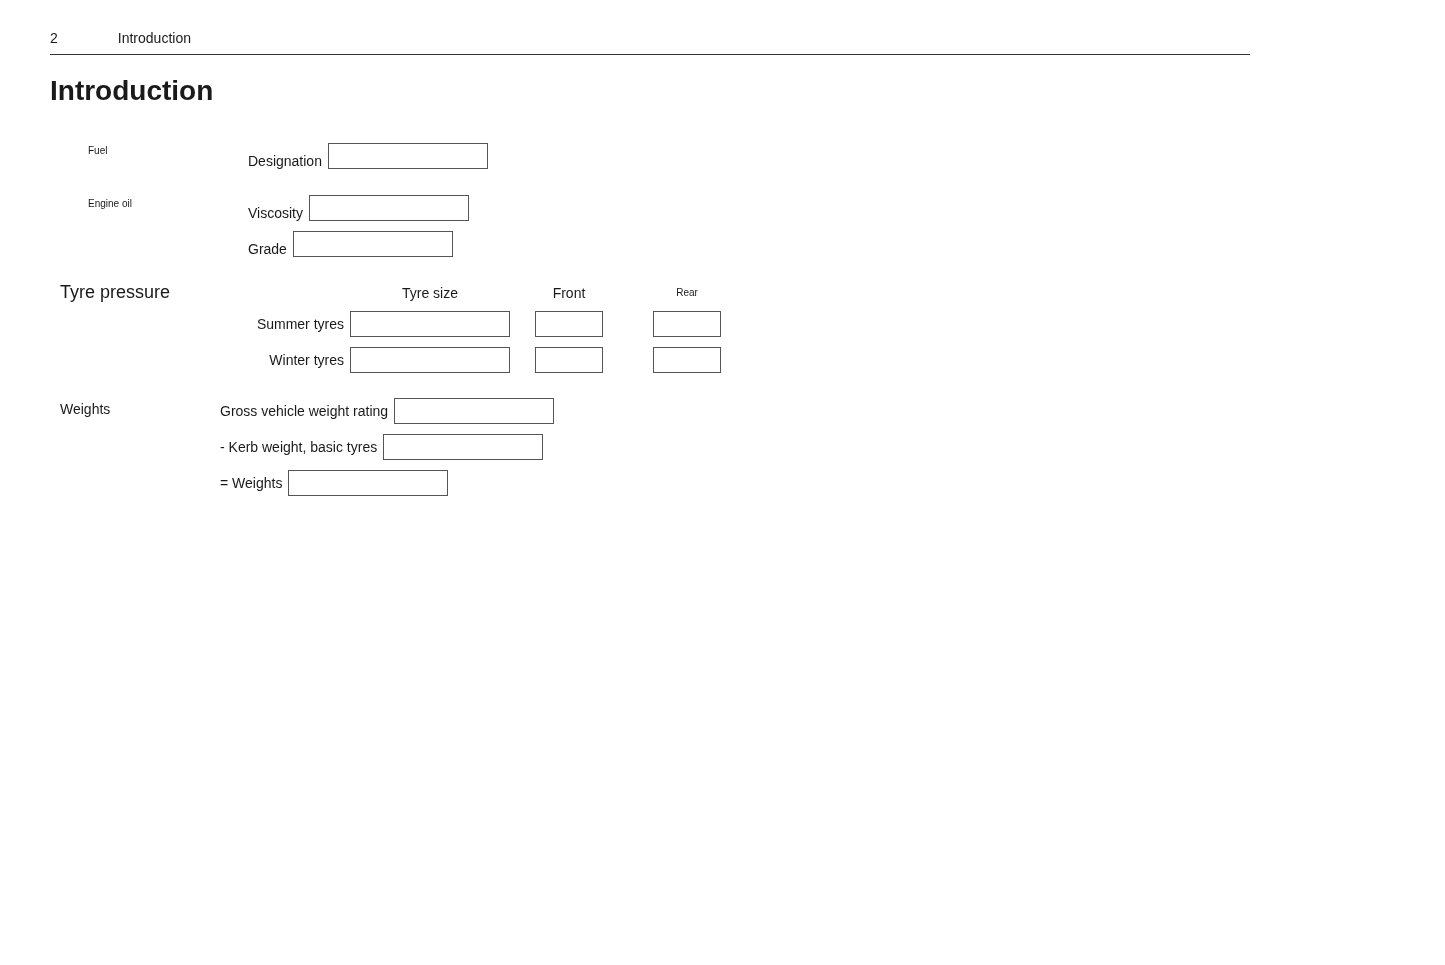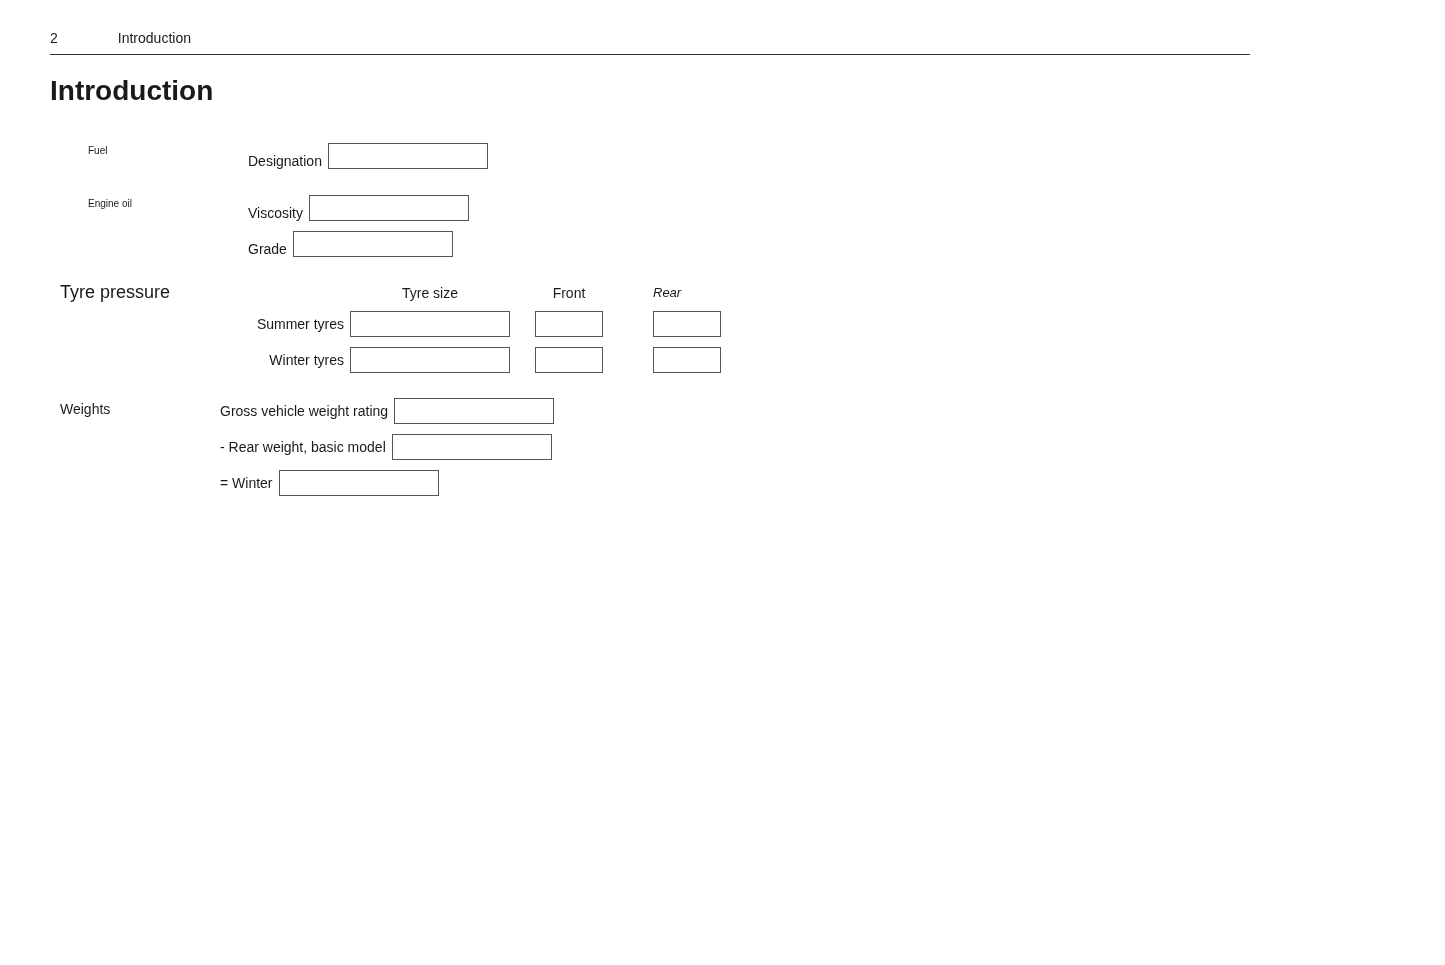--- a/index.html
+++ b/index.html
@@ -152,21 +152,21 @@
 
     <div class="tyre-section">
 
       <div style="display:flex; align-items:center; margin-bottom:8px;">
         <span style="width:160px; font-size:18px; flex-shrink:0;">Tyre pressure</span>
         <div style="display:flex; align-items:center; margin-left:0;">
 
           <span style="width:130px; display:inline-block;"></span>
           <span style="width:160px; text-align:center; font-size:14px;">Tyre size</span>
           <span style="width:68px; text-align:center; font-size:14px; margin-left:25px;">Front</span>
-          <span style="width:68px; font-size:13px; margin-left:50px;font-style:italic;">Rear</span>
+          <span style="width:68px; text-align:center; font-size:10px; margin-left:50px;">Rear</span>
         </div>
       </div>
 
       <div style="display:flex; align-items:center; margin-bottom:10px;">
         <span style="width:160px; flex-shrink:0;"></span>
         <div style="display:flex; align-items:center;">
           <span style="width:130px; text-align:right; padding-right:6px; font-size:14px; white-space:nowrap;">Summer tyres</span>
           <div style="border:1px solid #555; width:160px; height:26px; background:#fff;"></div>
           <div style="border:1px solid #555; width:68px; height:26px; background:#fff; margin-left:25px;"></div>
           <div style="border:1px solid #555; width:68px; height:26px; background:#fff; margin-left:50px;"></div>
@@ -186,25 +186,25 @@
 
     <div class="weights-section">
       <div style="display:flex; align-items:flex-start; margin-bottom:22px;">
         <span style="width:160px; font-size:14px; flex-shrink:0; padding-top:3px;">Weights</span>
         <div style="display:flex; flex-direction:column; gap:10px;">
           <div style="display:flex; align-items:center;">
             <span style="font-size:14px; text-align:right; padding-right:6px; white-space:nowrap;">Gross vehicle weight rating</span>
             <div style="border:1px solid #555; width:160px; height:26px; background:#fff;"></div>
           </div>
           <div style="display:flex; align-items:center;">
-            <span style="font-size:14px; text-align:right; padding-right:6px; white-space:nowrap;">- Rear weight, basic model</span>
+            <span style="font-size:14px; text-align:right; padding-right:6px; white-space:nowrap;">- Kerb weight, basic tyres</span>
             <div style="border:1px solid #555; width:160px; height:26px; background:#fff;"></div>
           </div>
           <div style="display:flex; align-items:center;">
-            <span style="font-size:14px; text-align:right; padding-right:6px; white-space:nowrap;">= Winter</span>
+            <span style="font-size:14px; text-align:right; padding-right:6px; white-space:nowrap;">= Weights</span>
             <div style="border:1px solid #555; width:160px; height:26px; background:#fff;"></div>
           </div>
         </div>
       </div>
     </div>
 
   </div>
 </div>
 
 </body></html>

